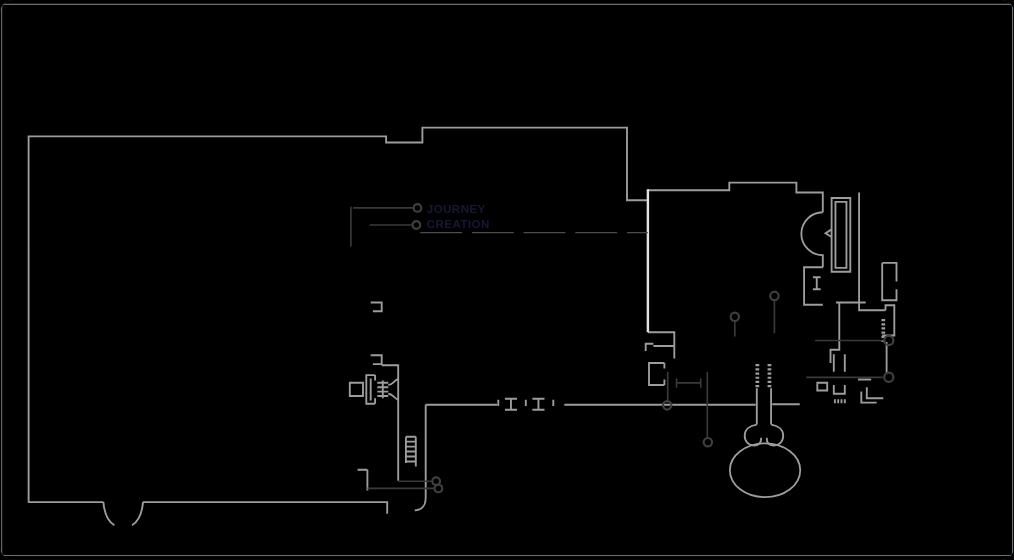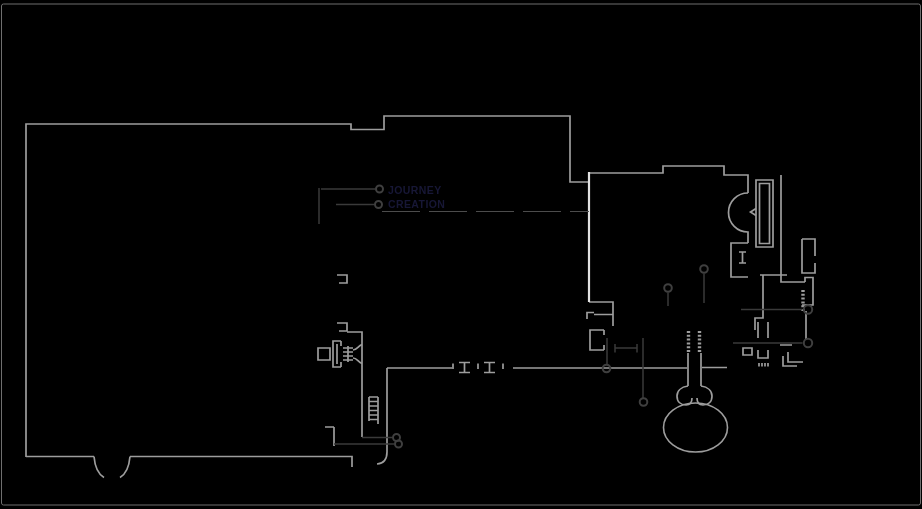--- a/index.html
+++ b/index.html
@@ -2,20 +2,21 @@
 <html><head>
 <meta charset="utf-8">
 <style>
   html,body{margin:0;padding:0;background:#000;}
   .stage{
     position:relative;
     width:922px;height:509px;
     background:#0c4a6e;
     overflow:hidden;
     font-family:"Liberation Sans", sans-serif;
+    border-radius:12px;
   }
   svg{display:block;}
   .plan-label{
     font-family:"Liberation Sans", sans-serif;
     font-weight:bold;
     font-size:10.5px;
     letter-spacing:0.4px;
   }
 </style>
 </head>

